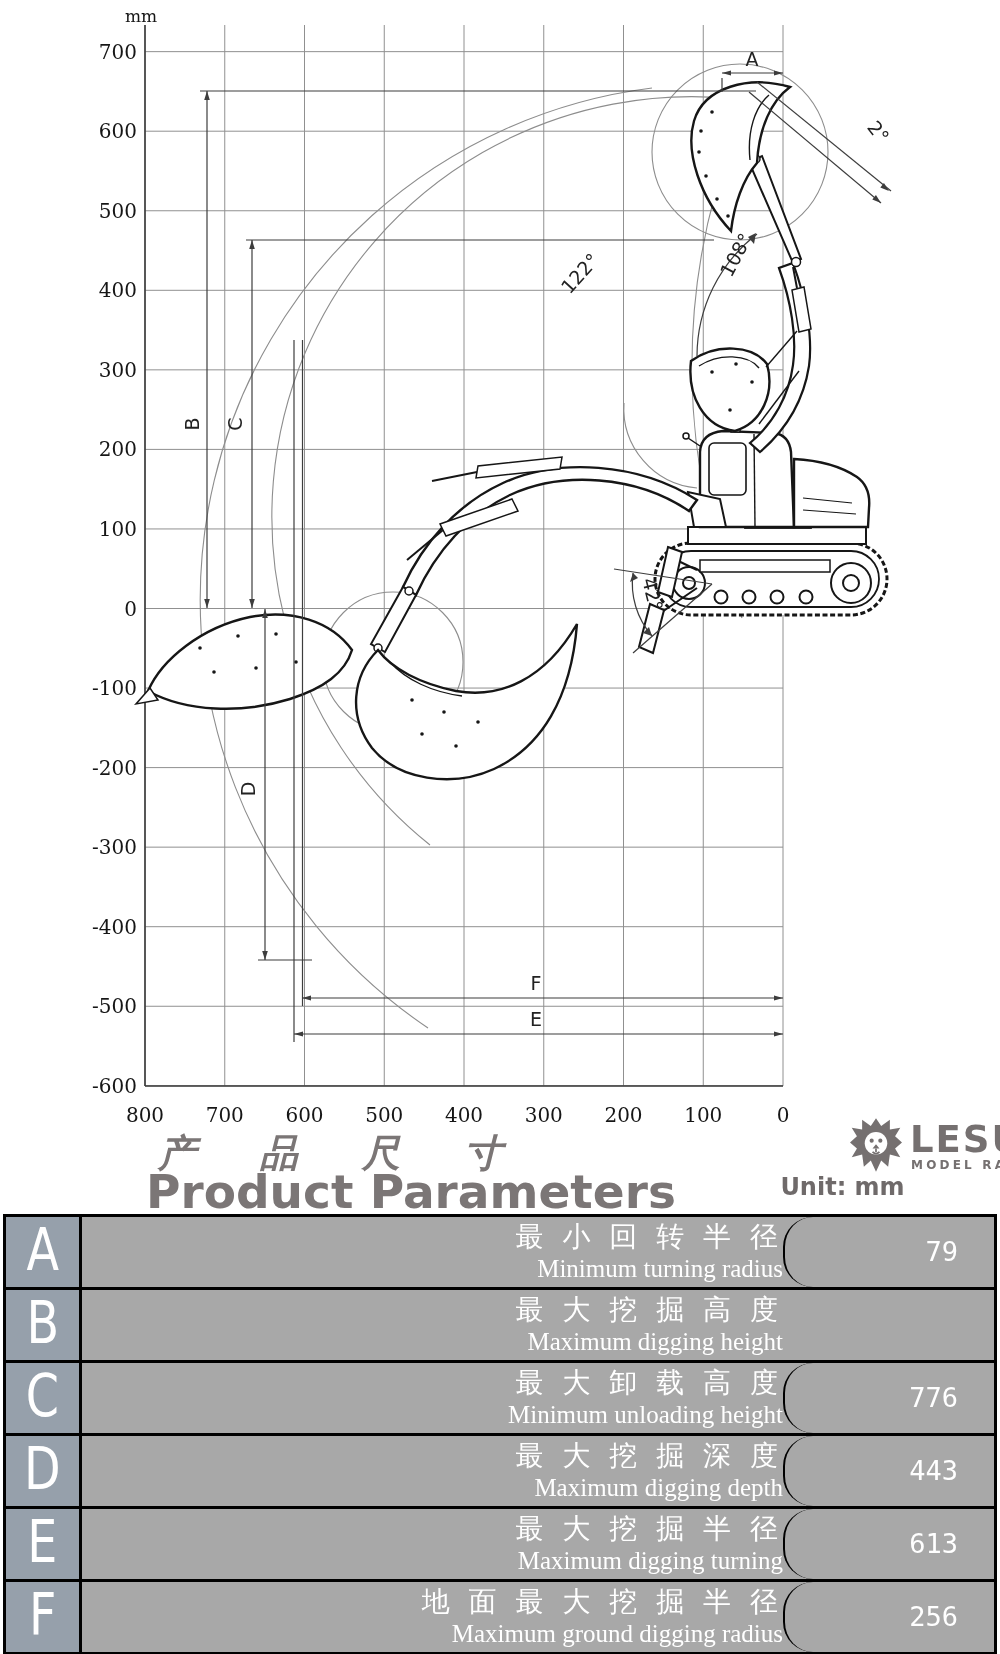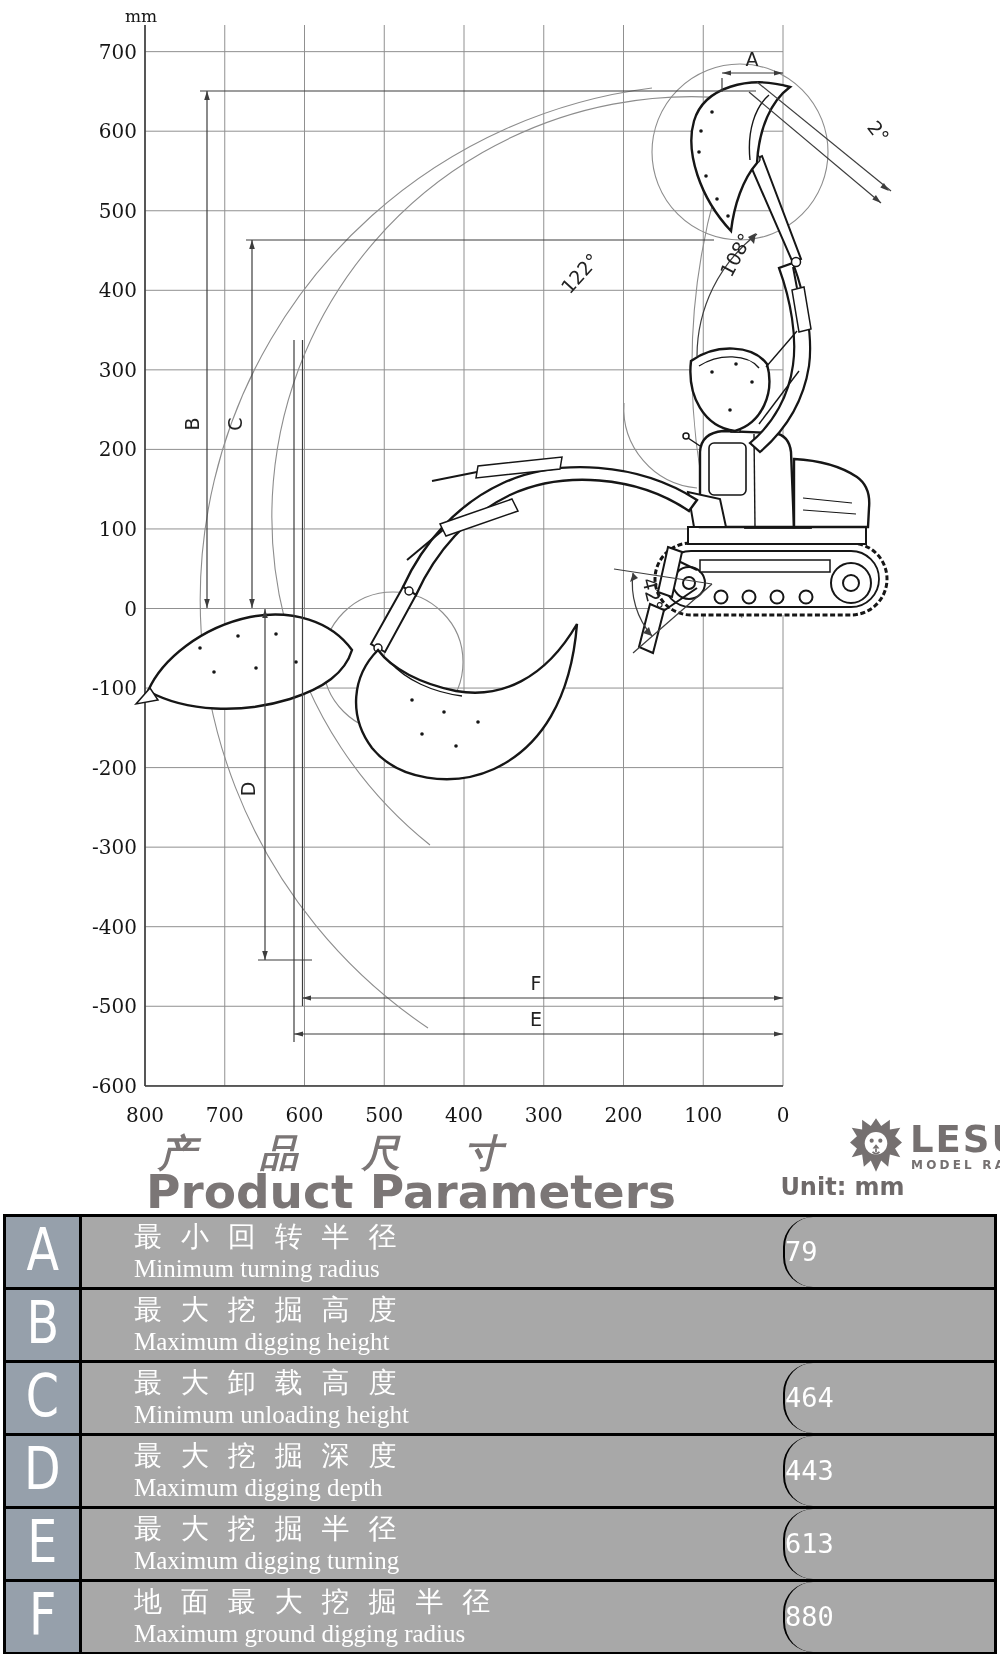--- a/index.html
+++ b/index.html
@@ -23,25 +23,25 @@
               font-size:24px;font-weight:700;color:#6f6a6a;}
   
   #param-table{position:absolute;left:3px;top:1214px;width:994px;border:3px solid #000;
                border-bottom:0;box-sizing:border-box;}
   .p-row{display:grid;grid-template-columns:76px 701px 1fr;height:70px;background:#a8a8a8;
          border-bottom:3px solid #000;}
   .p-letter{background:#96a0ab;border-right:3px solid #000;color:#fff;font-size:58px;
             line-height:66px;text-align:center;font-family:"DejaVu Sans",sans-serif;
             transform-origin:center;}
   .p-letter span{display:inline-block;transform:scaleX(0.82);}
-  .p-desc{padding-left:52px;color:#fff;overflow:hidden;}
+  .p-desc{padding-left:40px;color:#fff;overflow:hidden;text-align:right;}
   .p-zh{font-size:28px;letter-spacing:5px;line-height:36px;margin-top:2px;white-space:nowrap;
         font-family:"DejaVu Sans",sans-serif;}
   .p-en{font-size:25px;line-height:28px;font-family:Liberation Serif, serif;white-space:nowrap;}
-  .p-val{border-left:2px solid #000;color:#fff;font-size:27px;text-align:left;
+  .p-val{border-left:2px solid #000;color:#fff;font-size:27px;text-align:right;
          padding-right:36px;line-height:70px;font-family:"DejaVu Sans Mono",monospace;border-radius:30px;}
 </style>
 </head>
 <body>
 
 <div id="page">
 
   <svg id="diagram-svg" width="1000" height="1212" viewBox="0 0 1000 1212">
 
     <g id="grid" stroke="#909090" stroke-width="1">
@@ -310,21 +310,21 @@
         <div class="p-en">Maximum digging height</div>
       </div>
     </div>
 
     <div class="p-row">
       <div class="p-letter"><span>C</span></div>
       <div class="p-desc">
         <div class="p-zh">最 大 卸 载 高 度</div>
         <div class="p-en">Minimum unloading height</div>
       </div>
-      <div class="p-val">464</div>
+      <div class="p-val">776</div>
     </div>
 
     <div class="p-row">
       <div class="p-letter"><span>D</span></div>
       <div class="p-desc">
         <div class="p-zh">最 大 挖 掘 深 度</div>
         <div class="p-en">Maximum digging depth</div>
       </div>
       <div class="p-val">443</div>
     </div>
@@ -337,17 +337,17 @@
       </div>
       <div class="p-val">613</div>
     </div>
 
     <div class="p-row">
       <div class="p-letter"><span>F</span></div>
       <div class="p-desc">
         <div class="p-zh">地 面 最 大 挖 掘 半 径</div>
         <div class="p-en">Maximum ground digging radius</div>
       </div>
-      <div class="p-val">880</div>
+      <div class="p-val">256</div>
     </div>
   </div>
 
 </div>
 
 </body></html>

